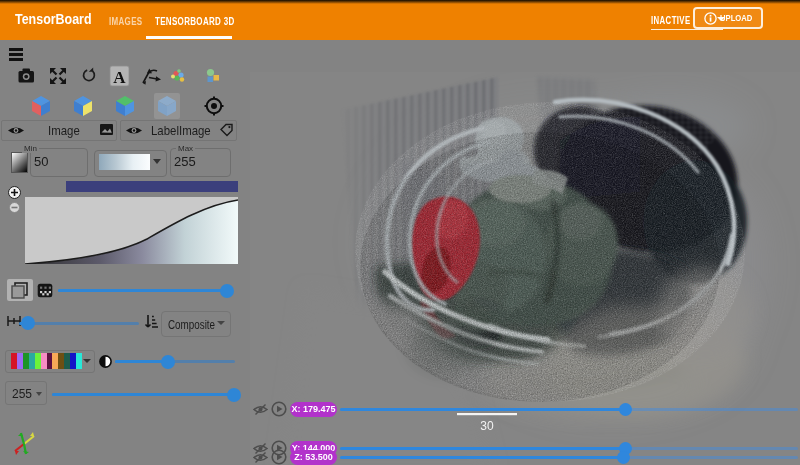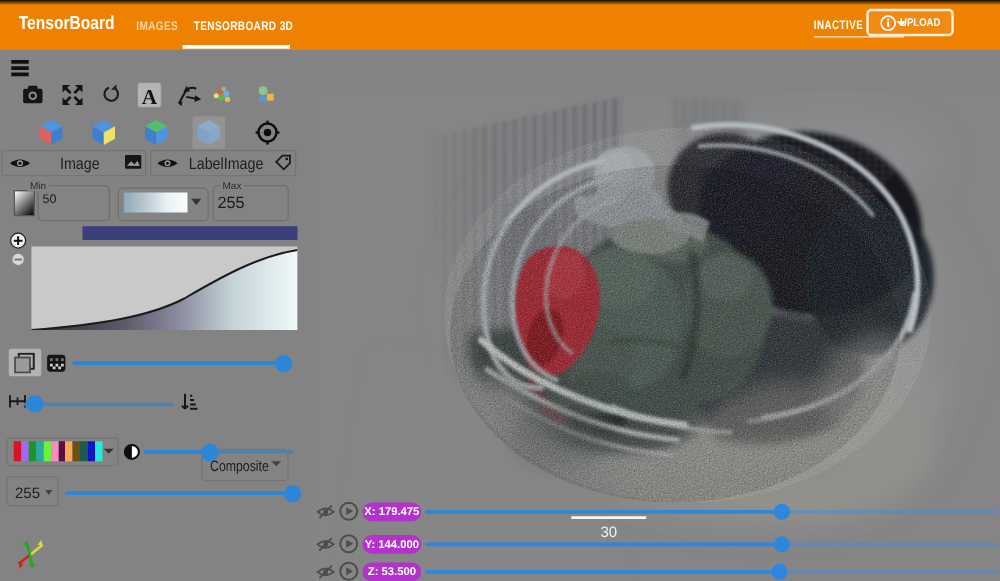--- a/index.html
+++ b/index.html
@@ -228,21 +228,21 @@
       </svg>
       <svg width="16" height="16" viewBox="0 0 16 16" style="position:absolute;left:21px;top:0;">
         <circle cx="8" cy="8" r="6.8" fill="none" stroke="#4d4d4d" stroke-width="1.6"></circle>
         <path d="M6 4.8 L11.5 8 L6 11.2 Z" fill="#4d4d4d"></path>
       </svg>
       <div class="pill">X: 179.475</div>
       <div class="xtrack"></div>
         <div class="xfill" style="width:283px;"></div>
         <div class="xthumb" style="left:369px;"></div>
     </div>
-    <div class="xyzrow" style="position:absolute; left:250px; top:427px; width:550px; height:16px;">
+    <div class="xyzrow" style="position:absolute; left:250px; top:440px; width:550px; height:16px;">
       <svg class="eyeoff" width="15" height="13" viewBox="0 0 15 13" style="position:absolute;left:3px;top:2px;">
         <path d="M1 6.5 Q7.5 1 14 6.5 Q7.5 12 1 6.5 Z" fill="none" stroke="#4d4d4d" stroke-width="1.5"></path>
         <circle cx="7.5" cy="6.5" r="2" fill="#4d4d4d"></circle>
         <path d="M2.5 11.5 L12.5 1.5" stroke="#4d4d4d" stroke-width="1.5"></path>
       </svg>
       <svg width="16" height="16" viewBox="0 0 16 16" style="position:absolute;left:21px;top:0;">
         <circle cx="8" cy="8" r="6.8" fill="none" stroke="#4d4d4d" stroke-width="1.6"></circle>
         <path d="M6 4.8 L11.5 8 L6 11.2 Z" fill="#4d4d4d"></path>
       </svg>
       <div class="pill">Y: 144.000</div>
@@ -373,21 +373,21 @@
       <text x="151" y="15" font-size="13" fill="#1d1d1d" transform="scale(0.88,1)" style="transform-origin:151px 0px;">LabelImage</text>
       <g transform="translate(221,4.5)">
         <path d="M0 5 L5 0 L11 0 L11 6 L6 11 L0 5 Z" fill="none" stroke="#1a1a1a" stroke-width="1.4"></path>
         <circle cx="8.4" cy="2.6" r="1.1" fill="#1a1a1a"></circle>
       </g>
     </svg>
 
     <div class="abs" style="left:11px; top:112px; width:17px; height:21px; border:1px solid #555; background:linear-gradient(135deg,#ffffff 0%,#000000 100%);"></div>
     <div class="obox" style="left:30px; top:108px; width:58px; height:29px;"></div>
     <div class="lbl" style="left:22px; top:104px;">Min</div>
-    <div class="abs" style="left:34px; top:114px; font-size:10px; color:#1a1a1a;">50</div>
+    <div class="abs" style="left:34px; top:114px; font-size:13px; color:#1a1a1a;">50</div>
     <div class="obox" style="left:94px; top:110px; width:73px; height:27px;"></div>
     <div class="abs" style="left:99px; top:114px; width:51px; height:16px; background:linear-gradient(to right,#8fa8ba,#b8c8d2,#e8f0f4,#fbfdfe);"></div>
     <div class="abs" style="left:153px; top:119px; width:0; height:0; border-left:4.5px solid transparent; border-right:4.5px solid transparent; border-top:5px solid #333;"></div>
     <div class="obox" style="left:170px; top:108px; width:61px; height:29px;"></div>
     <div class="lbl" style="left:176px; top:104px;">Max</div>
     <div class="abs" style="left:174px; top:114px; font-size:13px; color:#1a1a1a;">255</div>
 
     <div class="abs" style="left:66px; top:141px; width:172px; height:11px; background:#3b3f7c;"></div>
     <div class="abs" style="left:8px; top:146px; width:13px; height:13px; border-radius:50%; background:#f2f2f2; border:1px solid #222;">
       <svg width="11" height="11" viewBox="0 0 11 11" style="display:block">
@@ -439,21 +439,21 @@
     <svg class="abs" style="left:7px; top:275px;" width="14" height="12" viewBox="0 0 14 12">
       <path d="M1 1 V11 M13 1 V11 M1 6 H13 M7 3 V9" stroke="#1a1a1a" stroke-width="1.5"></path>
     </svg>
     <div class="track" style="left:19px; top:281.5px; width:120px;"></div>
     <div class="fill" style="left:19px; top:281.5px; width:9px;"></div>
     <div class="thumb" style="left:21px; top:276px;"></div>
     <svg class="abs" style="left:144px; top:274px;" width="15" height="17" viewBox="0 0 15 17">
       <path d="M4 1 V13 M4 13 L1.5 10.5 M4 13 L6.5 10.5" stroke="#161616" stroke-width="1.6" fill="none"></path>
       <path d="M8 2.5 H9.8 M8 6 H11.2 M8 9.5 H12.6 M8 13 H14" stroke="#161616" stroke-width="1.6"></path>
     </svg>
-    <div class="abs" style="left:161px; top:271px; width:70px; height:26px; border:1px solid #757575; border-radius:4px;margin-top:48px;">
+    <div class="abs" style="left:161px; top:271px; width:70px; height:26px; border:1px solid #757575; border-radius:4px;">
       <span style="position:absolute; left:6px; top:6px; font-size:12px; color:#1d1d1d; transform:scaleX(0.82); transform-origin:left center; display:inline-block;">Composite</span>
       <span style="position:absolute; right:5px; top:9px; width:0; height:0; border-left:4px solid transparent; border-right:4px solid transparent; border-top:4.5px solid #444;"></span>
     </div>
 
     <div class="abs" style="left:5px; top:310px; width:90px; height:23px; border:1px solid #757575; border-radius:3px;"></div>
     <div class="abs" style="left:11px; top:313px; width:71px; height:16px; display:flex;">
       <span style="flex:1;background:#d51425"></span>
         <span style="flex:1;background:#9d6bf2"></span>
       <span style="flex:1;background:#1d9427"></span>
         <span style="flex:1;background:#2aa9a0"></span>

